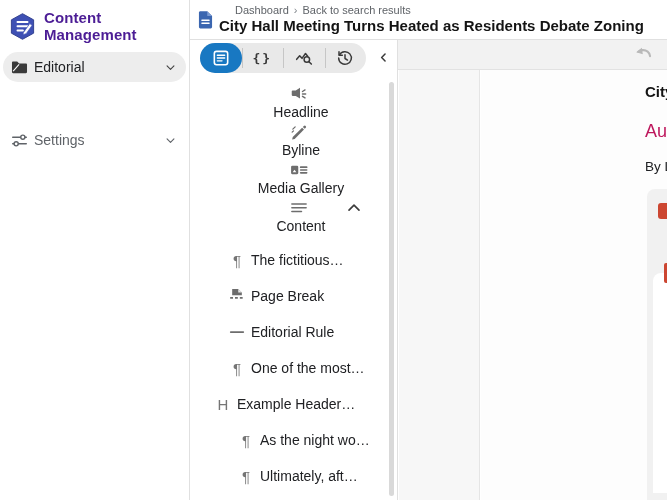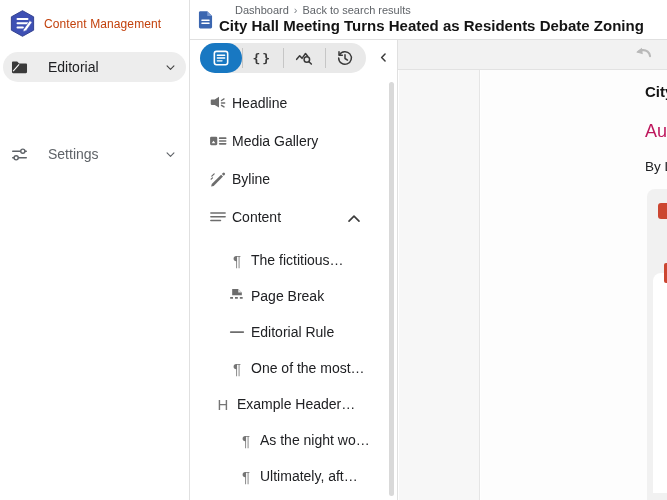--- a/index.html
+++ b/index.html
@@ -5,26 +5,26 @@
   * { margin:0; padding:0; box-sizing:border-box; }
   html,body { width:667px; height:500px; overflow:hidden; background:#fff;
               font-family:"Liberation Sans","DejaVu Sans",sans-serif; }
   .abs { position:absolute; }
 
   
   #sidebar { left:0; top:0; width:190px; height:500px; background:#fff;
              border-right:1px solid #e0e0e0; }
   .brand { position:absolute; left:8px; top:9px; display:flex; align-items:center; gap:7px; }
   .brand-logo { width:29px; height:29px; }
-  .brand-title { font-size:12px; font-weight:400; color:#c2410c; letter-spacing:.1px; }
+  .brand-title { font-size:15px; font-weight:700; color:#4c1d95; letter-spacing:.1px; }
   .nav-row { position:absolute; left:3px; width:183px; height:30px; display:flex;
              align-items:center; padding:0 8px 0 6px; border-radius:16px; cursor:pointer; }
   .nav-row.selected { background:#ededed; }
   .nav-ic { width:20px; height:20px; flex:0 0 auto; display:flex; align-items:center; justify-content:center; }
-  .nav-label { font-size:14px; color:#5f6368; margin-left:19px; flex:1; }
+  .nav-label { font-size:14px; color:#5f6368; margin-left:5px; flex:1; }
   .nav-row.selected .nav-label { color:#202124; }
   .nav-trail { display:flex; align-items:center; gap:6px; }
 
   
   #header { left:190px; top:0; width:477px; height:40px; background:#fff;
             border-bottom:1px solid #e0e0e0; }
   #hdr-doc-icon { position:absolute; left:5px; top:8px; width:21px; height:24px; }
   .crumbs { position:absolute; left:29px; top:4px; font-size:11px; color:#5f6368; white-space:nowrap;padding-left:16px; }
   .crumb { cursor:pointer; }
   .crumb-sep { margin:0 5px; color:#80868b; }
@@ -43,21 +43,21 @@
               background:#e9e9e9; border-radius:15px; display:flex; }
   .tab { flex:1 1 0; display:flex; align-items:center; justify-content:center; cursor:pointer; position:relative; }
   .tab.selected { background:#1878c2; border-radius:15px; }
   .tab .divider { position:absolute; left:0; top:5px; bottom:5px; width:1px; background:#c6c6c6; }
   #collapse-btn { position:absolute; left:186px; top:10px; width:15px; height:15px; cursor:pointer; }
   #panel-scrollbar { position:absolute; left:199px; top:42px; width:5px; height:414px;
                      background:#d9d9d9; border-radius:3px; }
 
   #tree { position:absolute; left:0; top:44px; width:200px; }
   .trow { display:flex; align-items:center; cursor:pointer; }
-  .trow.r-top { height:38px; }
+  .trow.r-top { height:38px;flex-direction:column; }
   .trow.r-child { height:36px; }
   .trow.gap-top { margin-top:6px; }
   .ind0 { padding-left:18px; } .ind1 { padding-left:23px; }
   .ind2 { padding-left:37px; } .ind3 { padding-left:46px; }
   .t-ic { width:20px; height:20px; display:flex; align-items:center; justify-content:center;
           flex:0 0 auto; color:#6d6d6d; }
   .t-ic .glyph { font-size:15px; color:#757575; font-weight:500; }
   .t-label { font-size:14px; color:#202124; margin-left:4px; white-space:nowrap; }
   .t-expand { position:absolute; right:30px; width:16px; height:16px; }
 
@@ -107,21 +107,21 @@
     <span class="nav-trail">
       <span>
         <svg viewBox="0 0 24 24" width="15" height="15" fill="none" stroke="#444" stroke-width="1.8" stroke-linecap="round" stroke-linejoin="round">
             <path d="M6.5 9.5l5.5 5.5 5.5-5.5"></path>
           </svg>
       </span>
     </span>
   </div>
 
 
-  <div class="nav-row" style="top:139px;">
+  <div class="nav-row" style="top:125px;">
     <span class="nav-ic">
       <svg viewBox="0 0 24 24" width="19" height="19">
         <g stroke="#5f6368" stroke-width="2" stroke-linecap="round" fill="none">
           <path d="M3.5 7.8h17M3.5 16.2h17"></path>
         </g>
         <circle cx="16.2" cy="7.8" r="2.6" fill="#fff" stroke="#5f6368" stroke-width="1.8"></circle>
         <circle cx="7.8" cy="16.2" r="2.6" fill="#fff" stroke="#5f6368" stroke-width="1.8"></circle>
       </svg>
     </span>
     <span class="nav-label">Settings</span>
@@ -214,40 +214,40 @@
                  <g stroke="#6d6d6d" stroke-width="1.7" stroke-linecap="round" fill="none">
                  <path d="M16.2 9l3-1.9M16.2 11.9h3.8M16.2 14.8l3 1.9"></path>
             </g>
           </svg>
         </span>
         <span class="t-label">Headline</span>
       </div>
       <div class="trow r-top ind0">
         <span class="t-ic">
           <svg viewBox="0 0 24 24" width="20" height="20">
+            <path fill="#6d6d6d" d="M6.8 20.3l-3 .7.7-3L15.7 6.8l2.3 2.3z"></path>
+            <path fill="#6d6d6d" d="M18.9 8.2l-2.3-2.3 1.2-1.2a1.63 1.63 0 0 1 2.3 2.3z"></path>
+            <g stroke="#6d6d6d" stroke-width="1.5" stroke-linecap="round" fill="none">
+            <path d="M4.6 8.6l2.8-2.8M3.8 12.2l1.6-1.6"></path>
+            </g>
+          </svg>
+        </span>
+        <span class="t-label">Byline</span>
+      </div>
+      <div class="trow r-top ind0">
+        <span class="t-ic">
+          <svg viewBox="0 0 24 24" width="20" height="20">
             <rect x="2.5" y="7" width="8.6" height="10" rx="1.4" fill="#6d6d6d"></rect>
                       <path d="M4.4 14.6l2.2-2.8 2.2 2.8z" fill="#fff"></path>
                       <g stroke="#6d6d6d" stroke-width="2" stroke-linecap="round" fill="none">
                       <path d="M14 8.6h7.2M14 12h7.2M14 15.4h7.2"></path>
             </g>
           </svg>
         </span>
         <span class="t-label">Media Gallery</span>
-      </div>
-      <div class="trow r-top ind0">
-        <span class="t-ic">
-          <svg viewBox="0 0 24 24" width="20" height="20">
-            <path fill="#6d6d6d" d="M6.8 20.3l-3 .7.7-3L15.7 6.8l2.3 2.3z"></path>
-            <path fill="#6d6d6d" d="M18.9 8.2l-2.3-2.3 1.2-1.2a1.63 1.63 0 0 1 2.3 2.3z"></path>
-            <g stroke="#6d6d6d" stroke-width="1.5" stroke-linecap="round" fill="none">
-            <path d="M4.6 8.6l2.8-2.8M3.8 12.2l1.6-1.6"></path>
-            </g>
-          </svg>
-        </span>
-        <span class="t-label">Byline</span>
       </div>
       <div class="trow r-top ind0">
         <span class="t-ic">
           <svg viewBox="0 0 24 24" width="20" height="20">
             <g stroke="#6d6d6d" stroke-width="2" stroke-linecap="round" fill="none">
               <path d="M3.5 7.2h17M3.5 11.7h17M3.5 16.2h11.4"></path>
             </g>
           </svg>
         </span>
         <span class="t-label">Content</span>

